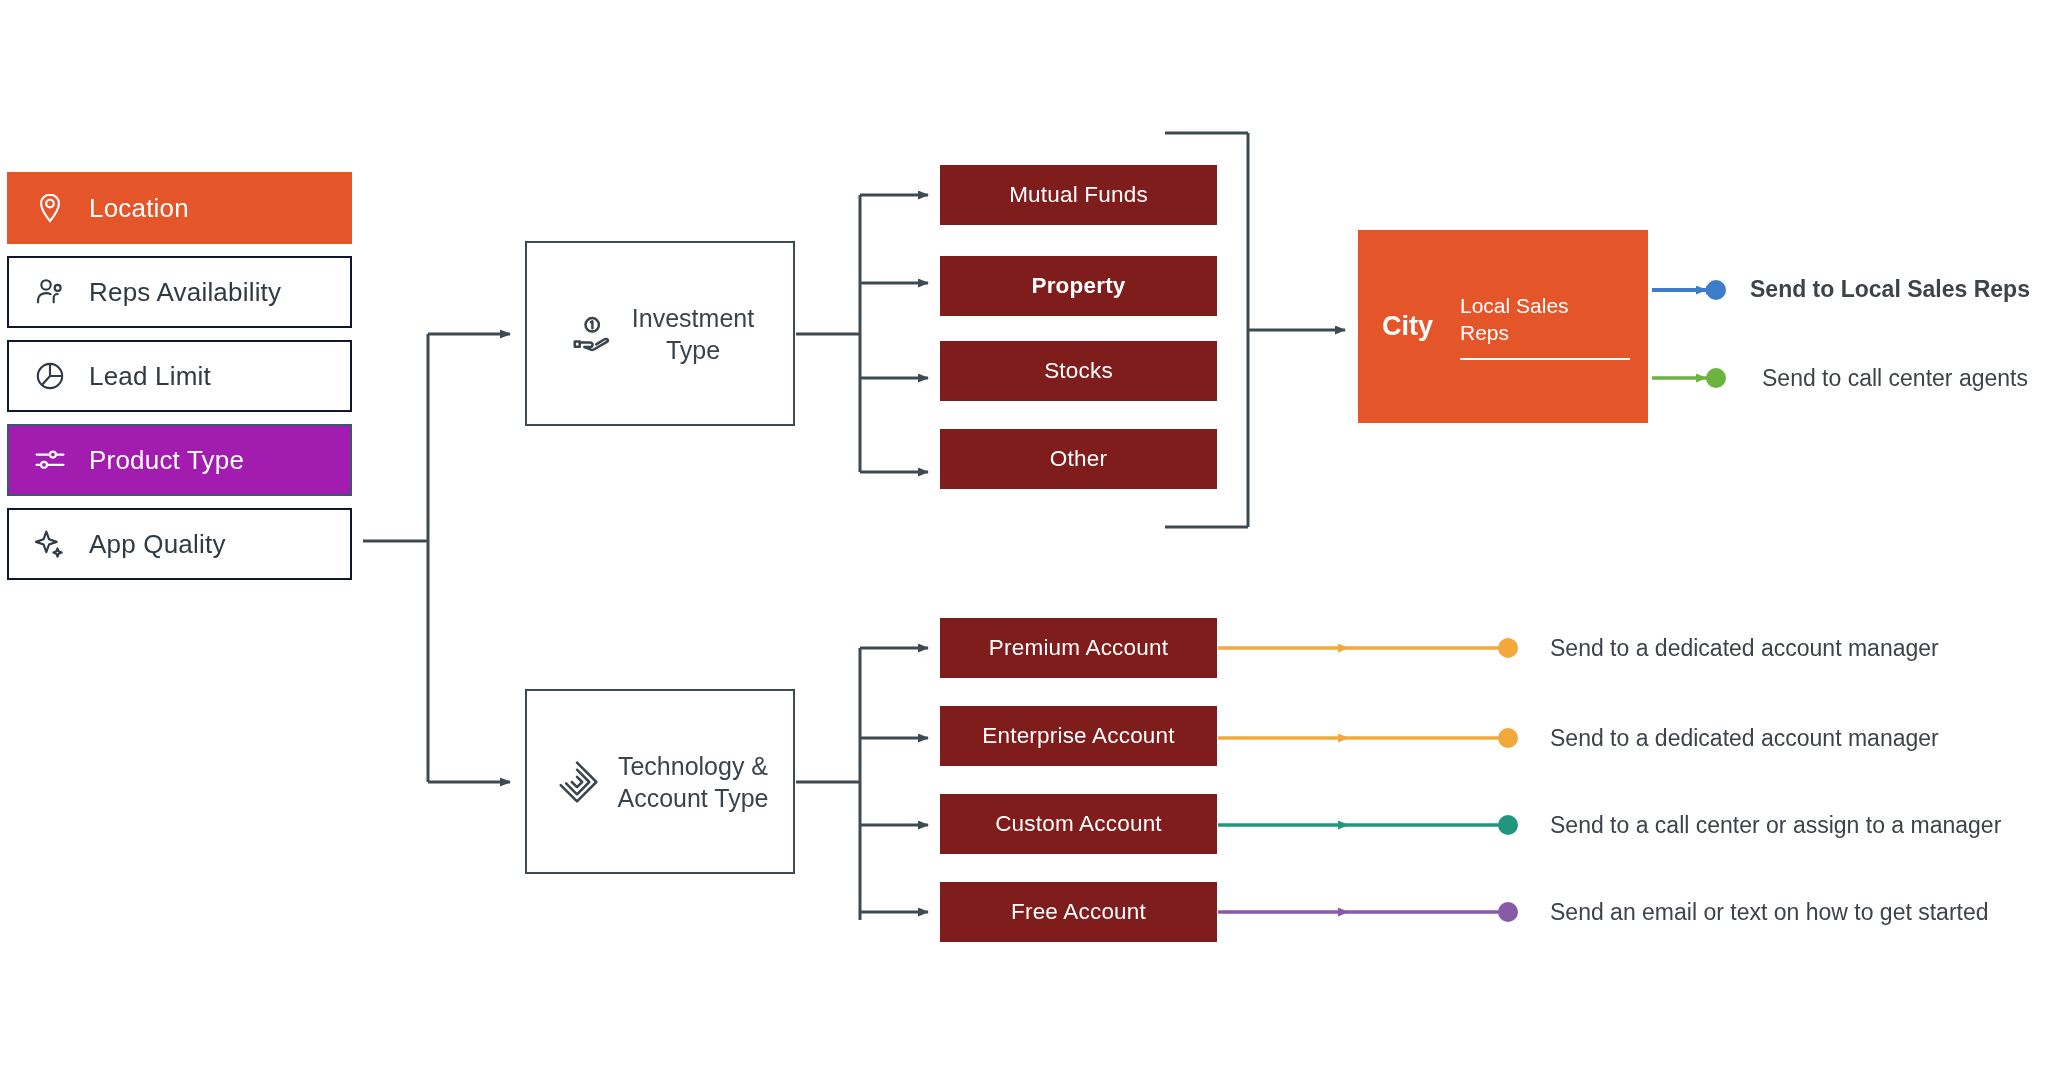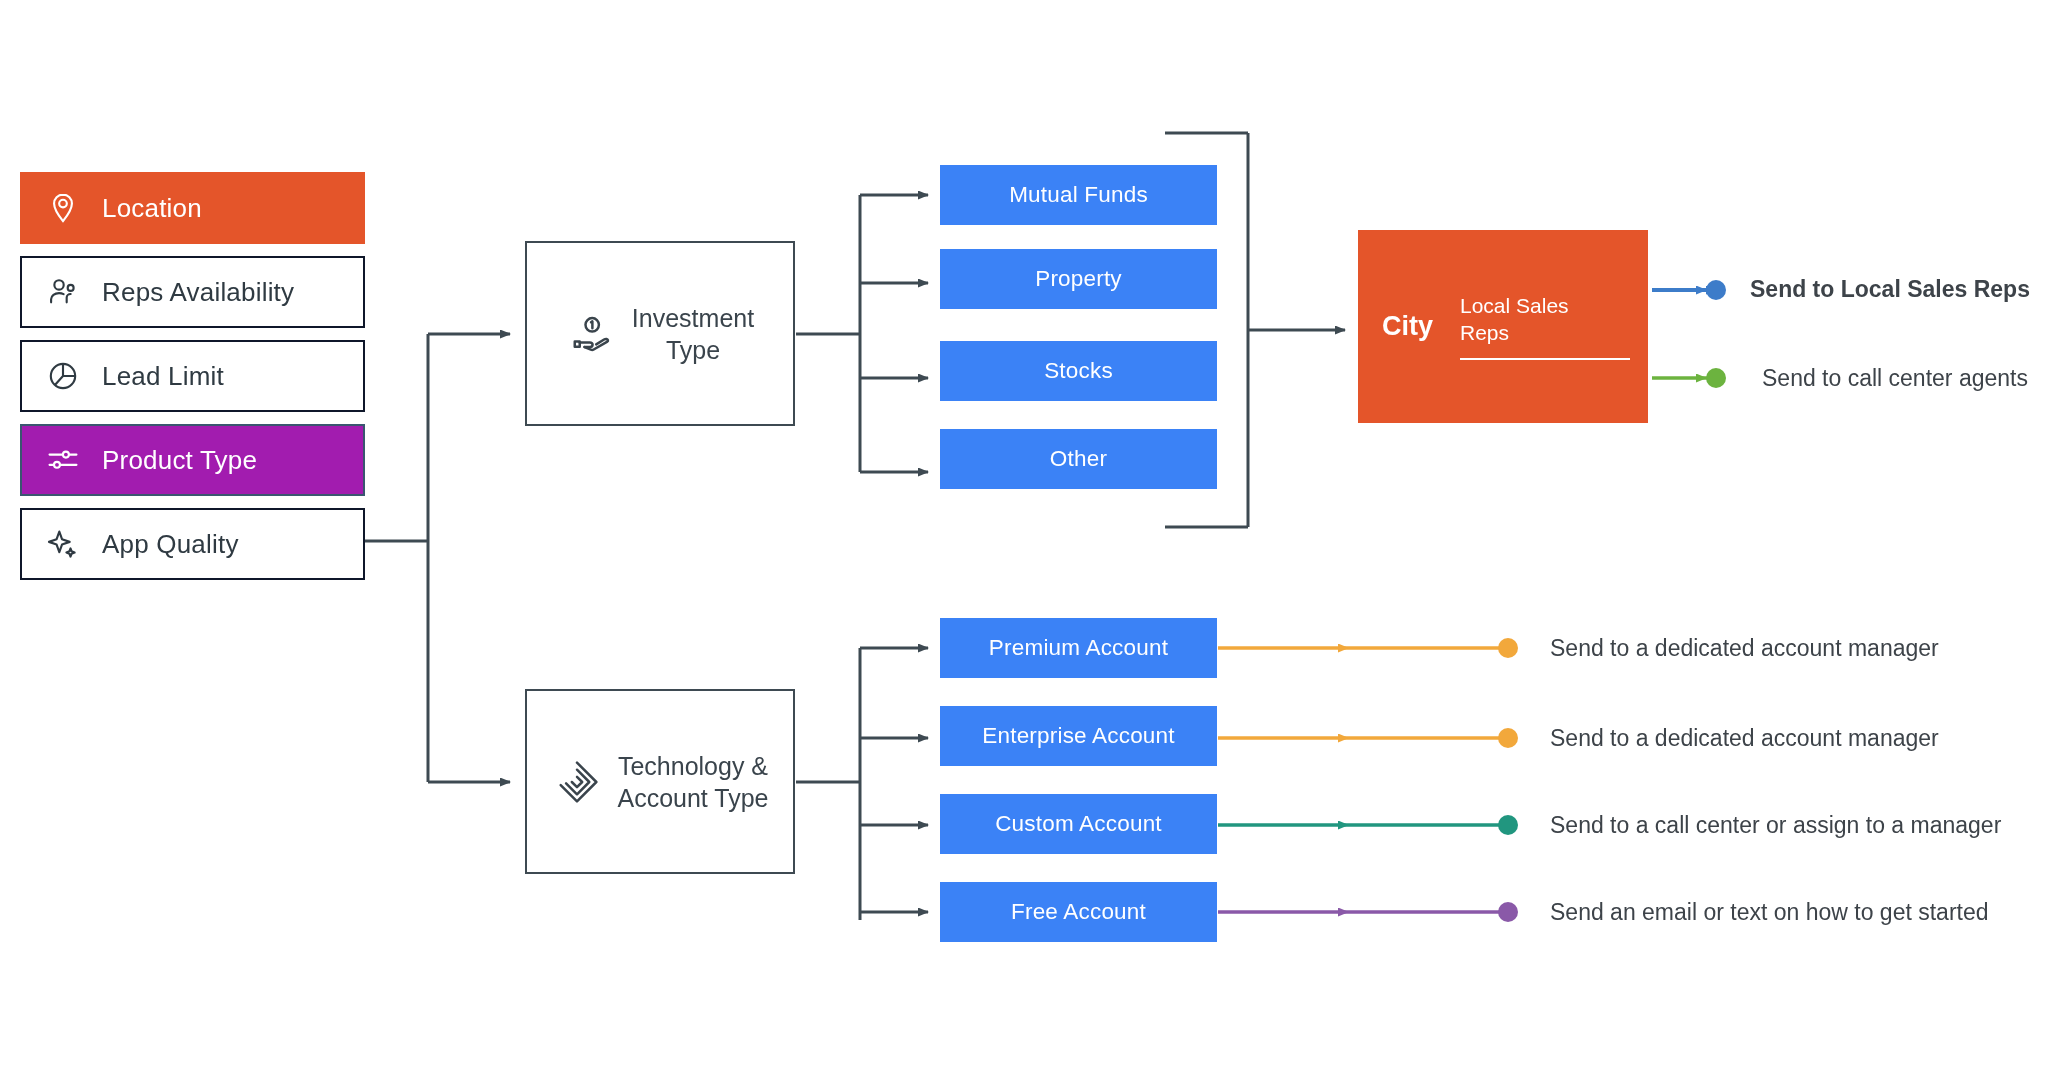--- a/index.html
+++ b/index.html
@@ -11,21 +11,21 @@
     overflow:hidden;
     color:#3d3d3d;
   }
   #canvas{ position:absolute; inset:0; }
 
   
   #wires{ position:absolute; left:0; top:0; width:2048px; height:1086px; pointer-events:none; }
 
   
   .crit{
-    position:absolute; left:20px; width:345px; height:72px;
+    position:absolute; left:7px; width:345px; height:72px;
     display:flex; align-items:center; gap:20px;
     padding-left:22px;
     border:2px solid #0f172a;
     background:#ffffff;
   }
   .crit .ico{ width:38px; height:38px; flex:0 0 38px; display:flex; align-items:center; justify-content:center; }
   .crit .lbl{ font-size:26px; letter-spacing:.2px; color:#2f3a42; }
   .crit.orange{ background:#e4552a; border-color:#e4552a; }
   .crit.orange .lbl{ color:#ffffff; }
   .crit.navy{ background:#a21caf; border-color:#3a5670; }
@@ -37,21 +37,21 @@
     border:2px solid #3e4a52; background:#ffffff;
     display:flex; flex-direction:row; align-items:center; justify-content:center;
     gap:14px;
   }
   .decision .dico{ width:52px; height:52px; display:flex; align-items:center; justify-content:center; }
   .decision .dtxt{ font-size:25px; line-height:1.28; text-align:center; color:#3a444c; white-space:pre-line; }
 
   
   .chip{
     position:absolute; width:277px; height:60px;
-    background:#3b82f6; color:#ffffff;
+    background:#7f1d1d; color:#ffffff;
     display:flex; align-items:center; justify-content:center;
     font-size:22.5px; letter-spacing:.2px;
   }
 
   
   .citybox{
     position:absolute; left:1358px; top:230px; width:290px; height:193px;
     background:#e4552a; color:#ffffff;
     display:flex; align-items:center;
   }
@@ -223,21 +223,21 @@
         <path d="M12 9.3 L14.7 12 L12 14.7 L9.3 12"></path>
       </svg>
     </span>
     <span class="dtxt">Technology &amp;
 Account Type</span>
   </div>
 
   <div class="chip" style="left:940px; top:165px;">
     <span>Mutual Funds</span>
   </div>
-  <div class="chip" style="left:940px; top:249px;">
+  <div class="chip" style="left:940px; top:256px;font-weight:bold;">
     <span>Property</span>
   </div>
   <div class="chip" style="left:940px; top:341px;">
     <span>Stocks</span>
   </div>
   <div class="chip" style="left:940px; top:429px;">
     <span>Other</span>
   </div>
 
   <div class="chip" style="left:940px; top:618px;">

